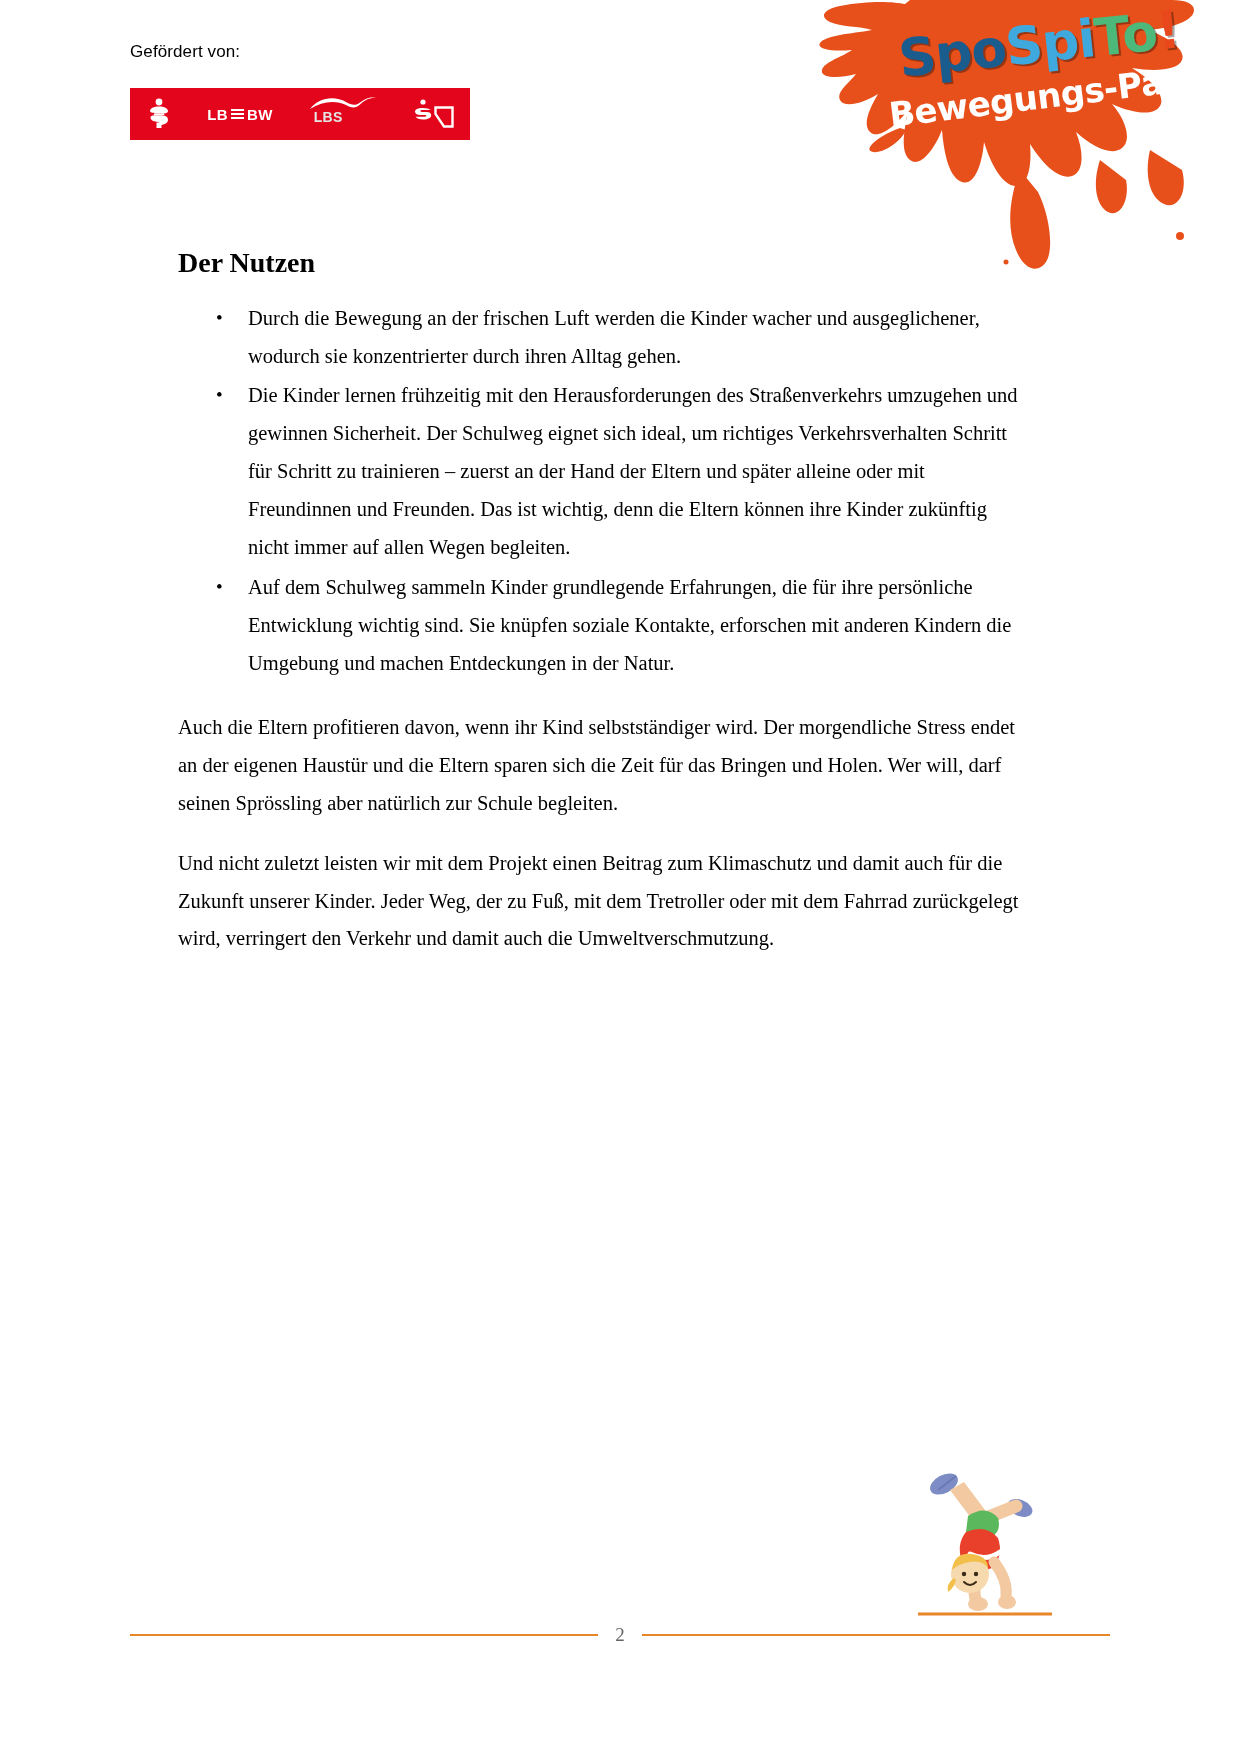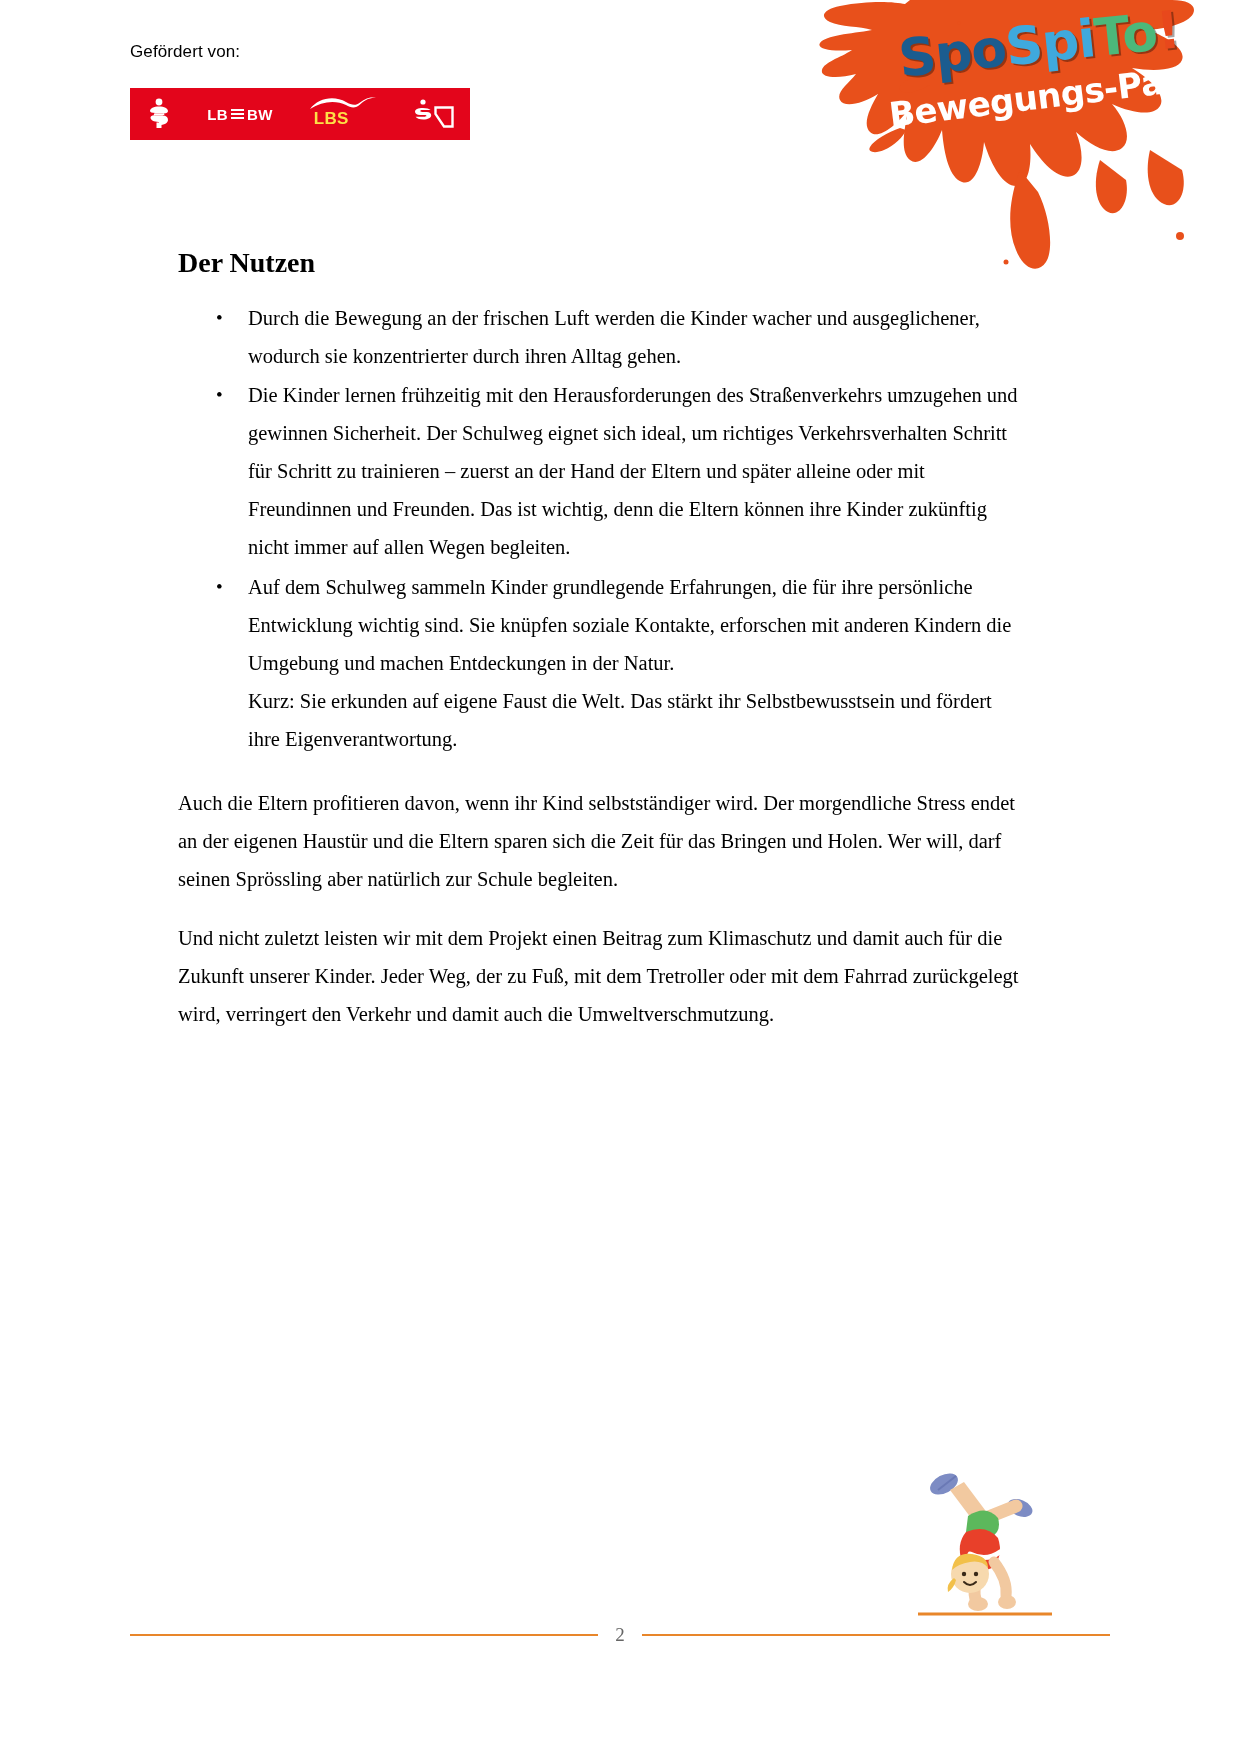--- a/index.html
+++ b/index.html
@@ -62,21 +62,21 @@
     font-size: 15px;
     color: #ffffff;
     letter-spacing: .4px;
   }
   .lbbw-bars { display:flex; flex-direction:column; gap:2px; width:13px; }
   .lbbw-bars i { display:block; height:2px; background:#fff; }
   .lbs-wrap { position: relative; width: 70px; height: 34px; }
   .lbs-txt {
     position:absolute; left:6px; top:12px;
     font-family: "Liberation Sans", "DejaVu Sans", sans-serif;
-    font-weight: 800; font-size: 17px; color:#fde047; letter-spacing:.2px;
+    font-weight: 800; font-size: 14px; color:#e5e5e5; letter-spacing:.2px;
   }
   .sv-wrap { display:flex; align-items:flex-end; gap:1px; }
 
   
   .splash {
     position: absolute;
     right: 0;
     top: 0;
     width: 520px;
     height: 300px;
@@ -274,21 +274,20 @@
   <div class="content">
 
     <h1 class="doc-heading">Der Nutzen</h1>
 
 
     <ul class="bullets">
       <li>Durch die Bewegung an der frischen Luft werden die Kinder wacher und ausgeglichener, wodurch sie konzentrierter durch ihren Alltag gehen.</li>
       <li>Die Kinder lernen frühzeitig mit den Herausforderungen des Straßenverkehrs umzugehen und gewinnen Sicherheit. Der Schulweg eignet sich ideal, um richtiges Verkehrsverhalten Schritt für Schritt zu trainieren – zuerst an der Hand der Eltern und später alleine oder mit Freundinnen und Freunden. Das ist wichtig, denn die Eltern können ihre Kinder zukünftig nicht immer auf allen Wegen begleiten.</li>
       <li>
         <span>Auf dem Schulweg sammeln Kinder grundlegende Erfahrungen, die für ihre persönliche Entwicklung wichtig sind. Sie knüpfen soziale Kontakte, erforschen mit anderen Kindern die Umgebung und machen Entdeckungen in der Natur.</span><br>
-        <span>Kurz: Sie erkunden auf eigene Faust die Welt. Das stärkt ihr Selbstbewusstsein und fördert ihre Eigenverantwortung.</span>
       </li>
     </ul>
 
     <p class="para tail-para">Auch die Eltern profitieren davon, wenn ihr Kind selbstständiger wird. Der morgendliche Stress endet an der eigenen Haustür und die Eltern sparen sich die Zeit für das Bringen und Holen. Wer will, darf seinen Sprössling aber natürlich zur Schule begleiten.</p>
 
     <p class="para">Und nicht zuletzt leisten wir mit dem Projekt einen Beitrag zum Klimaschutz und damit auch für die Zukunft unserer Kinder. Jeder Weg, der zu Fuß, mit dem Tretroller oder mit dem Fahrrad zurückgelegt wird, verringert den Verkehr und damit auch die Umweltverschmutzung.</p>
   </div>
 
   <svg class="kid" viewBox="0 0 150 160">
 

